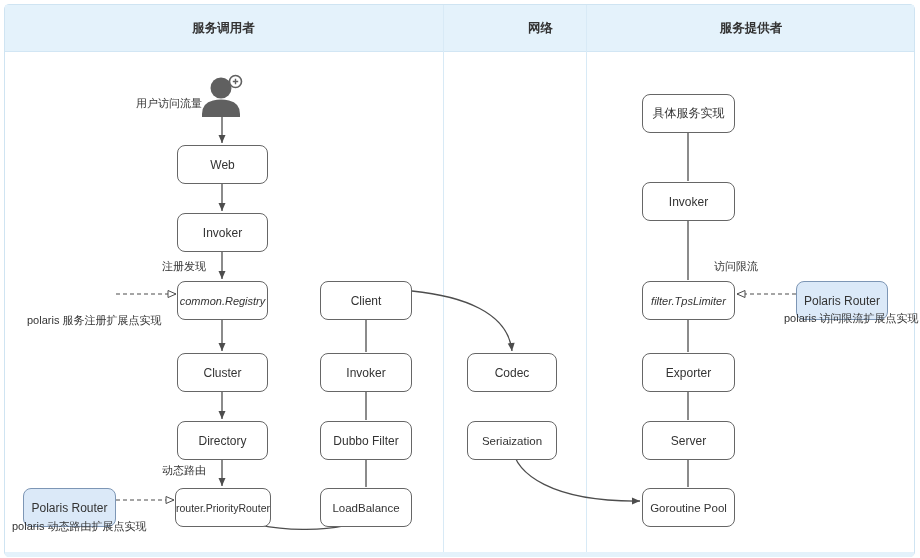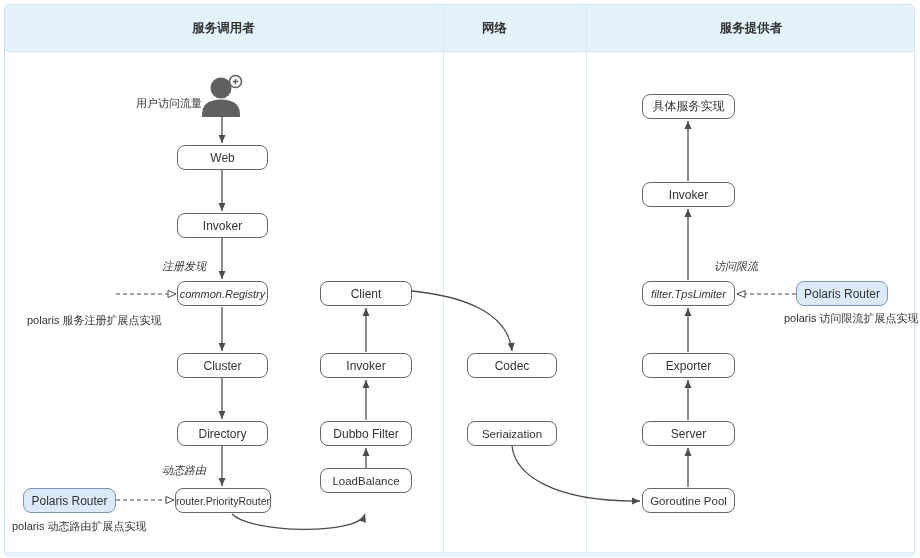--- a/index.html
+++ b/index.html
@@ -29,36 +29,36 @@
   }
   .lane-divider{
     position:absolute;top:5px;width:1px;height:547px;
     background:#d8eaf6;
   }
   .lane-title{
     position:absolute;top:4px;height:48px;line-height:48px;
     text-align:center;font-size:12.5px;font-weight:bold;color:#333333;
   }
   .node{
-    position:absolute;height:25px;
+    position:absolute;height:39px;
     background:#ffffff;border:1px solid #666666;border-radius:8px;
     display:flex;align-items:center;justify-content:center;
     font-size:12px;color:#333333;box-sizing:border-box;
     white-space:nowrap;z-index:3;
   }
   .node.polaris{
     background:#dbe9f8;border-color:#7d96b5;
   }
   .node.f11{font-size:11px;font-style:italic;}
   .node.f105{font-size:10.5px;}
   .node.f115{font-size:11.5px;}
   .lbl{
     position:absolute;font-size:11px;color:#333333;white-space:nowrap;z-index:4;
   }
-  .lbl.center{text-align:center;font-style:italic;}
+  .lbl.center{text-align:center;}
   .lbl.right{text-align:right;}
   .connectors{
     position:absolute;left:0;top:0;width:920px;height:558px;
     z-index:2;pointer-events:none;
   }
   .user-icon-wrap{
     position:absolute;left:200px;top:74px;width:46px;height:44px;z-index:3;
   }
 </style>
 </head>
@@ -67,21 +67,21 @@
 <div class="canvas">
 
   <div class="frame"></div>
   <div class="header-band"></div>
   <div class="footer-band"></div>
 
   <div class="lane-divider" style="left:443px;"></div>
   <div class="lane-divider" style="left:586px;"></div>
 
   <div class="lane-title" style="left:4px;width:439px;">服务调用者</div>
-  <div class="lane-title" style="left:423px;width:143px;">网络</div>
+  <div class="lane-title" style="left:469px;width:143px;">网络</div>
   <div class="lane-title" style="left:586px;width:330px;">服务提供者</div>
 
   <svg class="connectors" width="920" height="558" viewBox="0 0 920 558">
     <defs>
       <marker id="head-filled" markerWidth="10" markerHeight="10" refX="9" refY="5" orient="auto" markerUnits="userSpaceOnUse">
         <path d="M1,1.5 L9,5 L1,8.5 Z" fill="#4d4d4d"></path>
       </marker>
       <marker id="head-open" markerWidth="11" markerHeight="10" refX="9" refY="5" orient="auto" markerUnits="userSpaceOnUse">
         <path d="M1,1.5 L9,5 L1,8.5 Z" fill="#ffffff" stroke="#4d4d4d" stroke-width="1"></path>
       </marker>
@@ -142,21 +142,21 @@
 
   <div class="node" style="left:320px;top:281px;width:92px;">
       <span>Client</span>
     </div>
   <div class="node" style="left:320px;top:353px;width:92px;">
       <span>Invoker</span>
     </div>
   <div class="node" style="left:320px;top:421px;width:92px;">
       <span>Dubbo Filter</span>
     </div>
-  <div class="node f115" style="left:320px;top:468px;width:92px;">
+  <div class="node f115" style="left:320px;top:488px;width:92px;">
       <span>LoadBalance</span>
     </div>
 
   <div class="node polaris" style="left:23px;top:488px;width:93px;">
       <span>Polaris Router</span>
     </div>
 
   <div class="node" style="left:467px;top:353px;width:90px;">
       <span>Codec</span>
     </div>

